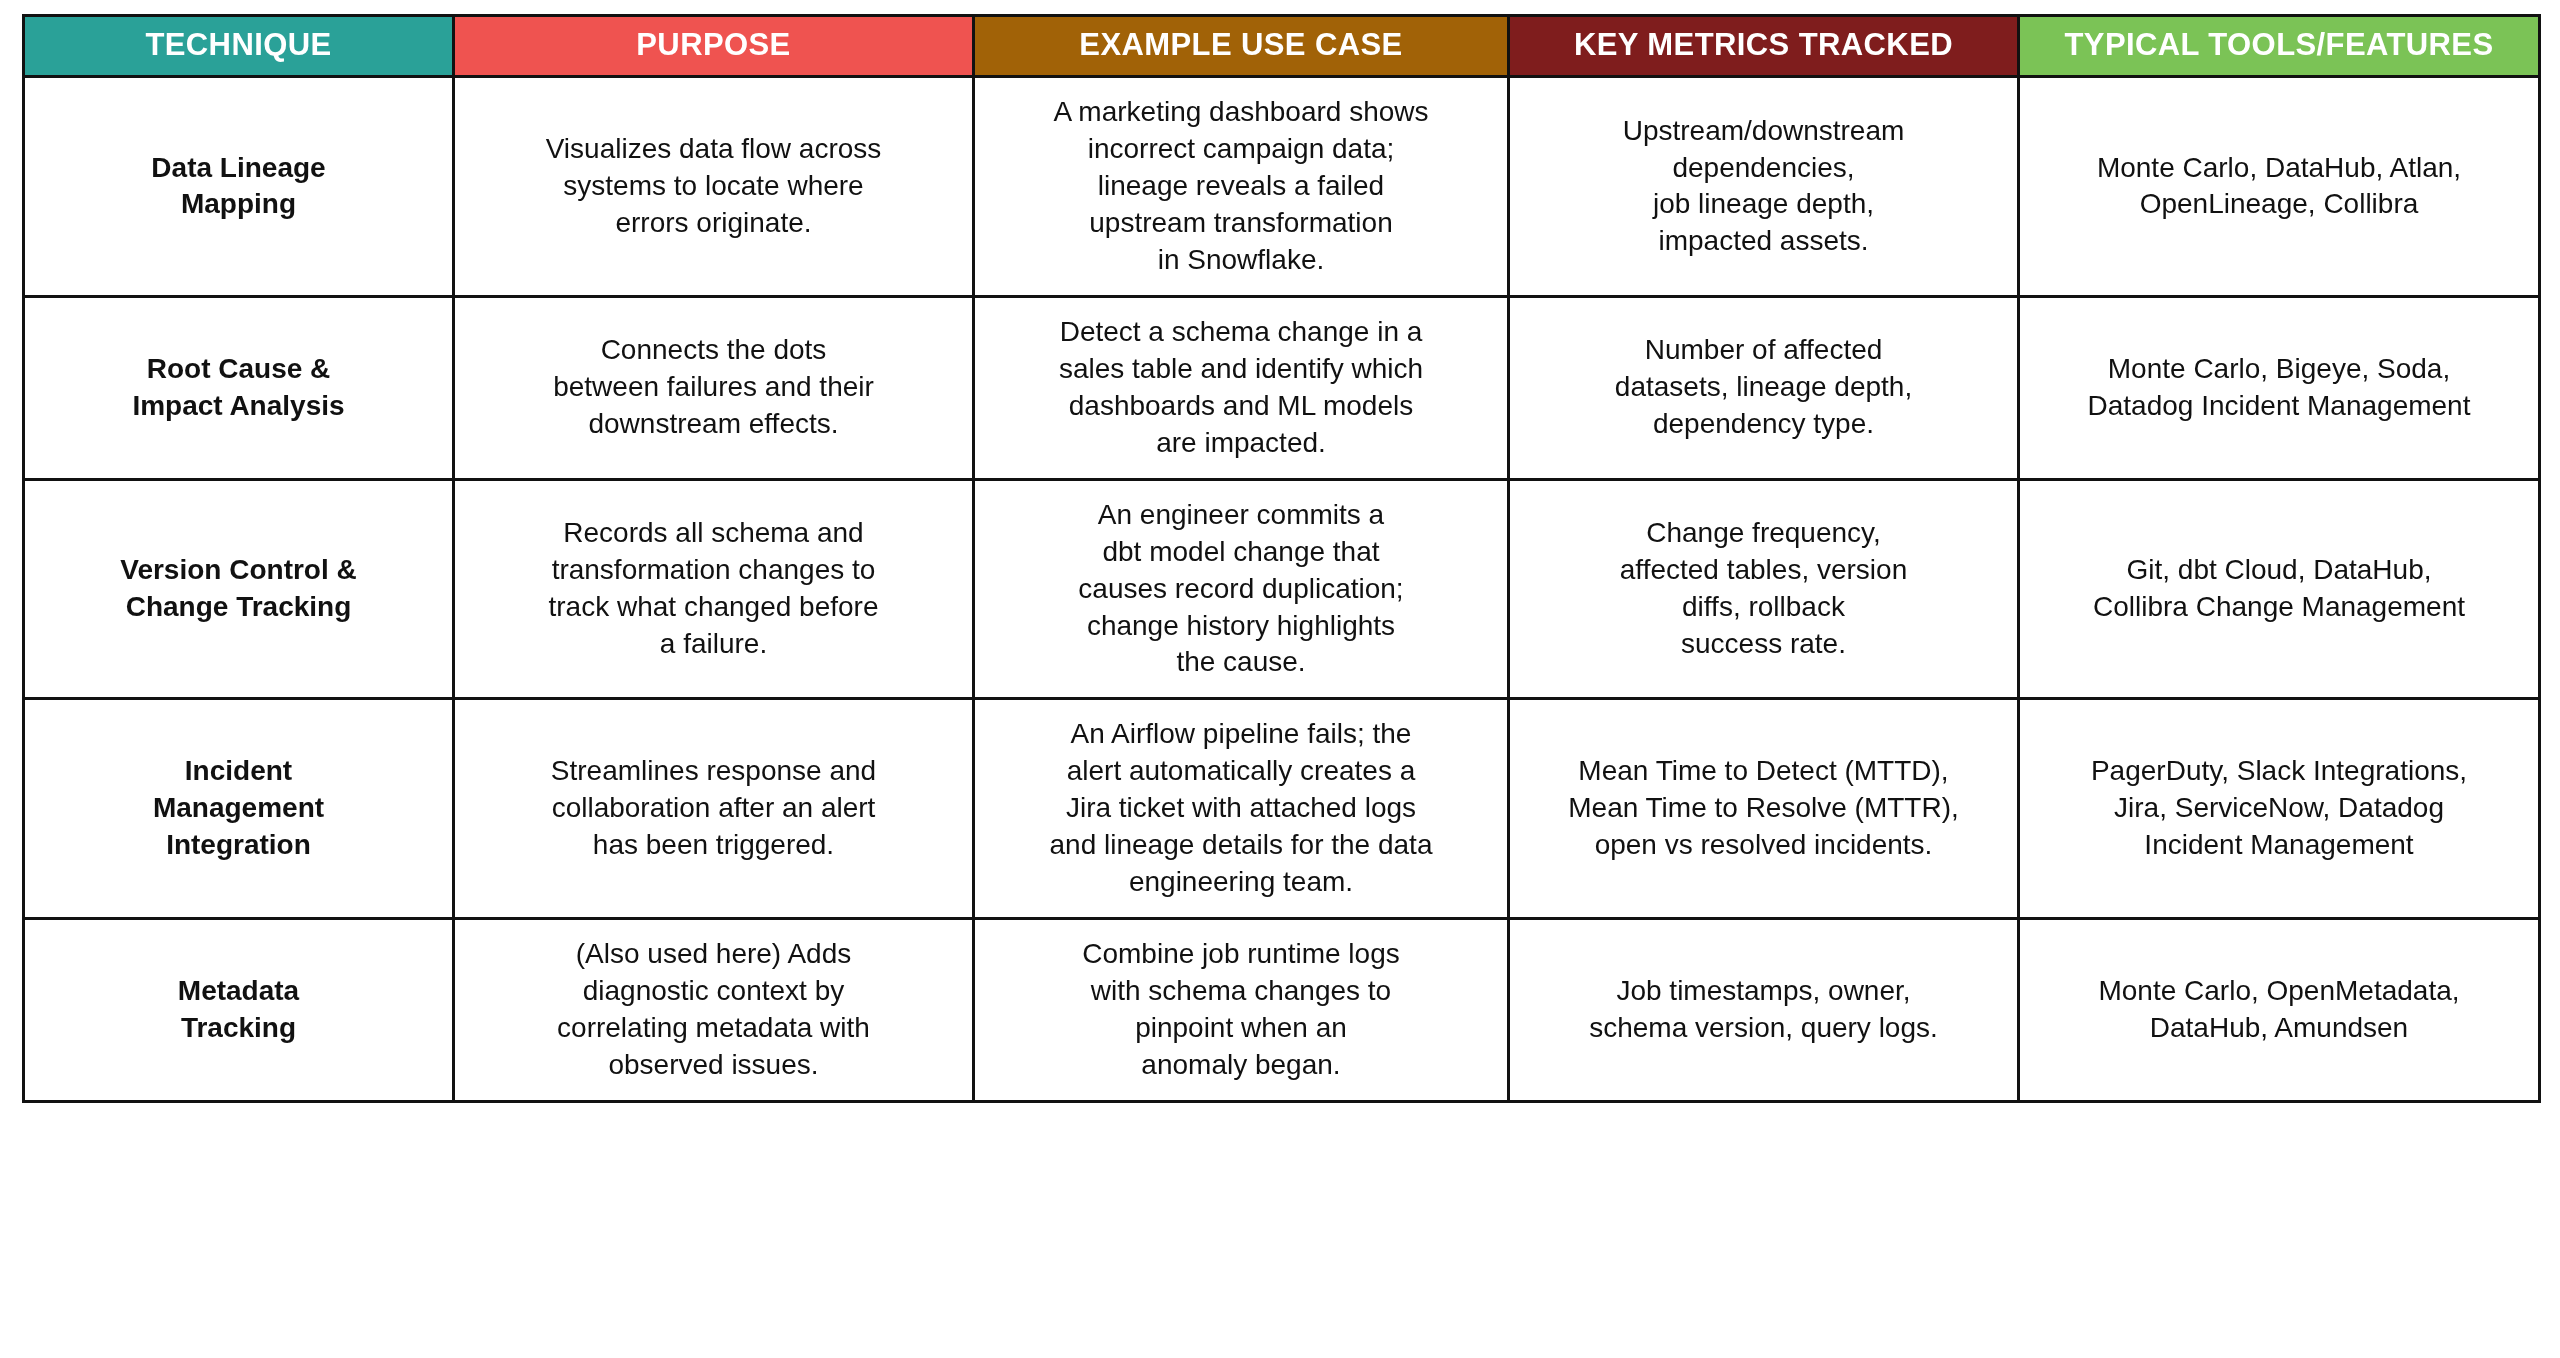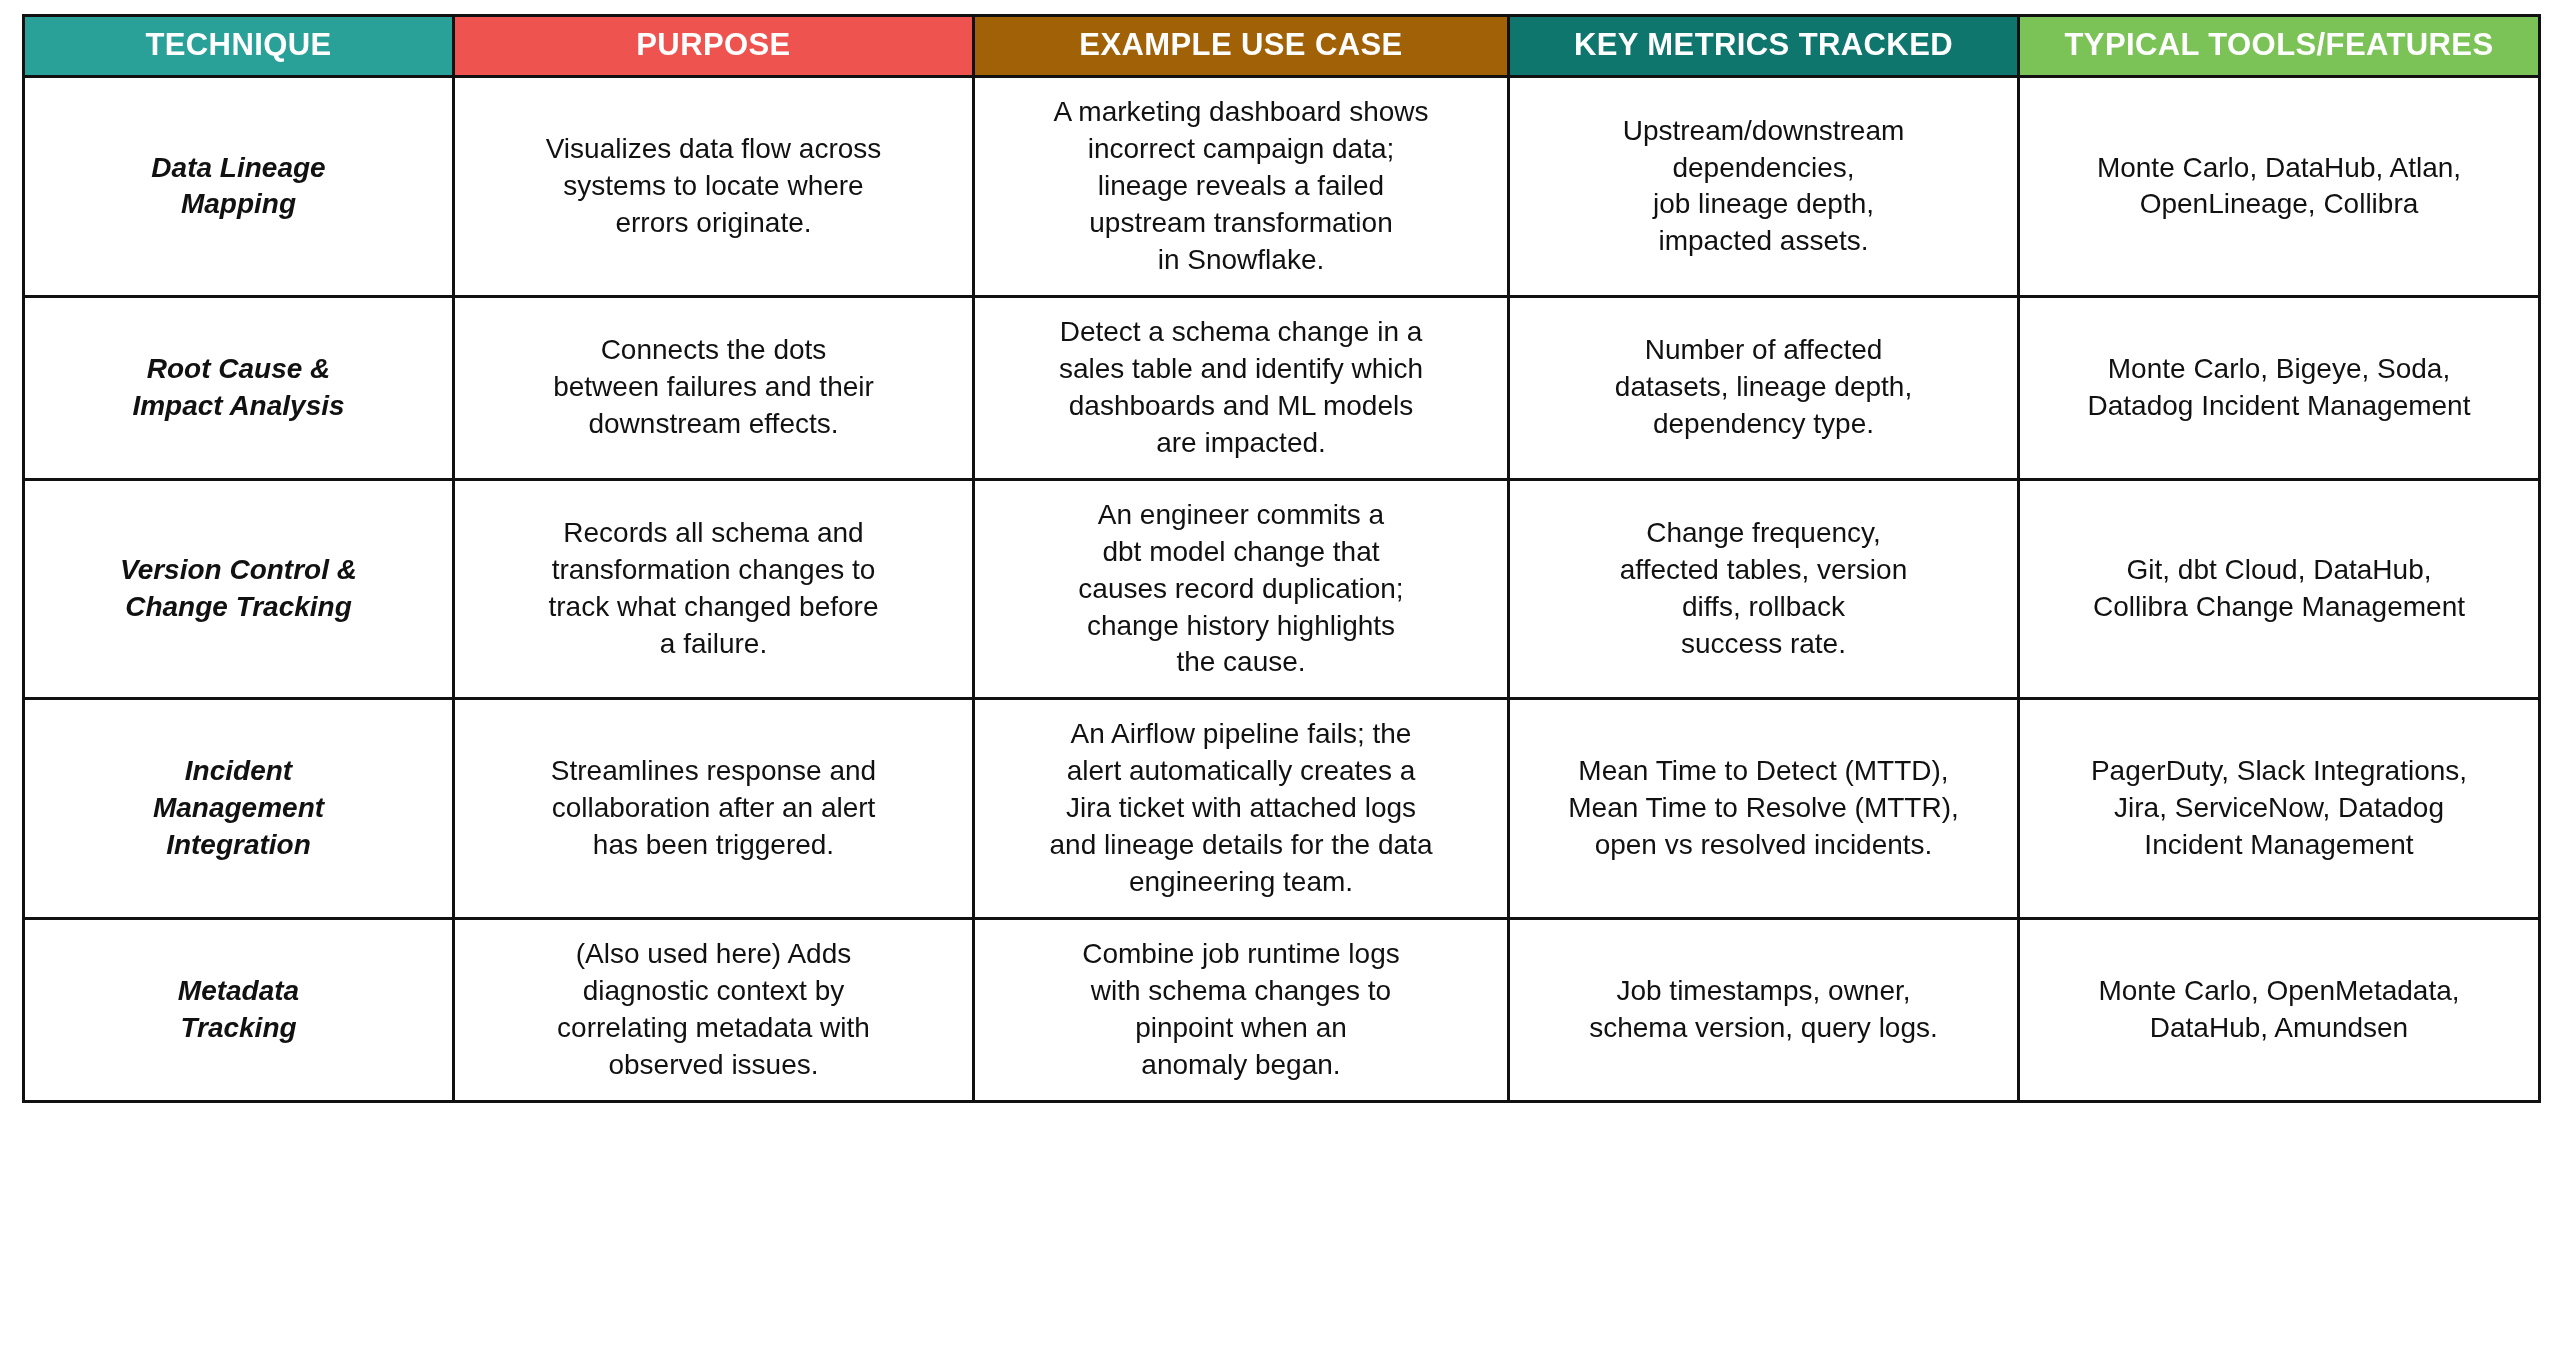--- a/index.html
+++ b/index.html
@@ -43,21 +43,20 @@
     vertical-align: middle;
     font-size: 28px;
     line-height: 1.32;
     color: #111111;
     padding: 16px 18px;
   }
   td.technique {
     font-weight: bold;
     font-size: 30px;
     line-height: 1.3;
-    font-style: italic;
   }
   col.c0 { width: 430px; }
   col.c1 { width: 520px; }
   col.c2 { width: 535px; }
   col.c3 { width: 510px; }
   col.c4 { width: 521px; }
   .cell-text {
     display: block;
     white-space: pre-line;
   }
@@ -72,21 +71,21 @@
         <col class="c1">
         <col class="c2">
         <col class="c3">
         <col class="c4">
     </colgroup>
     <thead>
       <tr>
         <th style="background-color: rgb(42, 161, 152);">TECHNIQUE</th>
         <th style="background-color: rgb(239, 83, 80);">PURPOSE</th>
         <th style="background-color: #a16207;">EXAMPLE USE CASE</th>
-        <th style="background-color: #0f766e;">KEY METRICS TRACKED</th>
+        <th style="background-color: #7f1d1d;">KEY METRICS TRACKED</th>
         <th style="background-color: rgb(123, 195, 86); text-align: center;">TYPICAL TOOLS/FEATURES</th>
       </tr>
     </thead>
     <tbody>
       <tr>
         <td class="technique">
             <span class="cell-text">Data Lineage
 Mapping</span>
           </td>
         <td>

